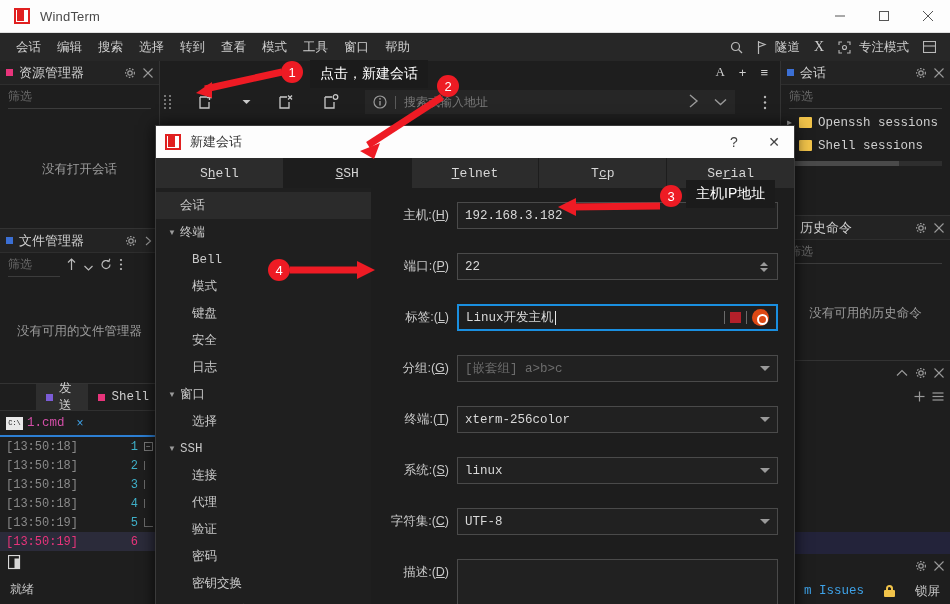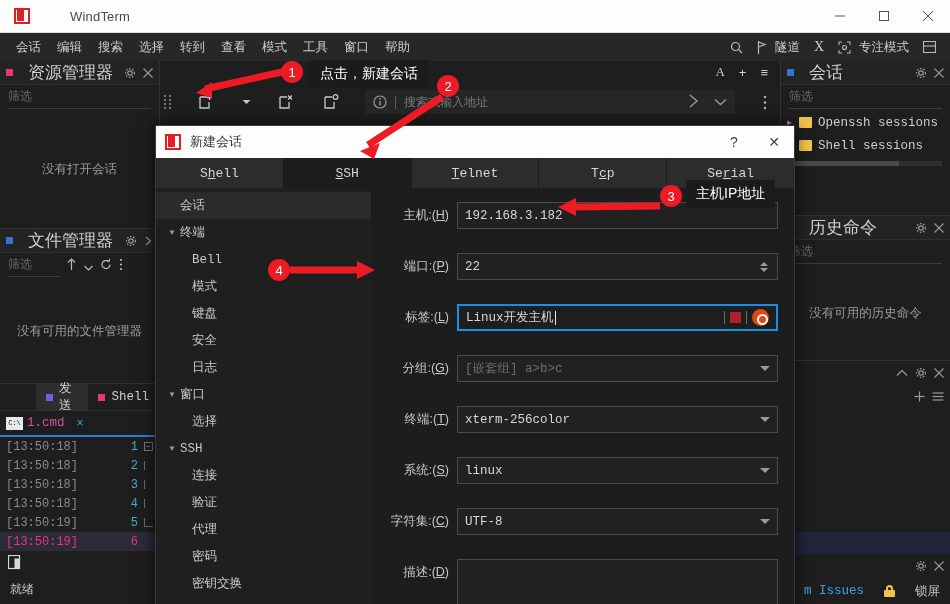--- a/index.html
+++ b/index.html
@@ -2,21 +2,21 @@
 <html><head>
 <meta charset="utf-8">
 <style>
   * { box-sizing: border-box; margin:0; padding:0; }
   html,body { width:950px; height:604px; overflow:hidden; background:#1c1c1c;
     font-family:"Liberation Sans","DejaVu Sans",sans-serif; }
   .app { position:relative; width:950px; height:604px; background:#1e1e1e; color:#c8c8c8; }
 
   
   .titlebar { position:absolute; left:0; top:0; width:950px; height:33px; background:#fdfdfd;
-    display:flex; align-items:center; border-bottom:1px solid #e0e0e0;gap:30px; }
+    display:flex; align-items:center; border-bottom:1px solid #e0e0e0; }
   .tb-logo { width:16px; height:16px; margin-left:14px; position:relative; }
   .tb-logo .sq { position:absolute; inset:0; border:2px solid #e02020; background:#fff; }
   .tb-logo .inner { position:absolute; left:3px; top:2px; width:7px; height:11px; background:#e02020; }
   .tb-title { margin-left:10px; font-size:13px; color:#4a4a4a; letter-spacing:.2px; }
   .tb-ctrls { margin-left:auto; display:flex; height:33px; }
   .tb-btn { width:44px; height:33px; display:flex; align-items:center; justify-content:center;
     color:#555; font-size:13px; }
   .tb-btn svg { display:block; }
 
   
@@ -26,21 +26,21 @@
   .menu-right { margin-left:auto; display:flex; align-items:center; gap:6px; padding-right:10px; }
   .mr-ic { font-size:12.5px; color:#cfcfcf; display:flex; align-items:center; gap:8px; padding:2px 4px; }
   .mr-ic svg { display:block; }
 
   
   .leftcol { position:absolute; left:0; top:61px; width:160px; bottom:0; background:#1e1e1e;
     border-right:1px solid #333; display:flex; flex-direction:column; }
   .panel-hd { height:24px; display:flex; align-items:center; padding:0 6px; background:#232323;
     border-bottom:1px solid #2e2e2e; }
   .dot { width:7px; height:7px; margin-right:6px; flex:none; }
-  .panel-title { font-size:17px; color:#d0d0d0;margin-left:9px; }
+  .panel-title { font-size:13px; color:#d0d0d0; }
   .hd-acts { margin-left:auto; display:flex; align-items:center; gap:7px; color:#9a9a9a; }
   .hd-acts svg { display:block; }
   .filterbar { height:26px; display:flex; align-items:center; padding:0 8px; }
   .filterbox { flex:1; border-bottom:1px solid #3c3c3c; font-size:12px; color:#6a6a6a; padding-bottom:3px; }
   .filter-acts { display:flex; align-items:center; gap:7px; color:#b9b9b9; margin-left:6px; }
   .empty-note { flex:1; display:flex; align-items:center; justify-content:center;
     font-size:12.5px; color:#9c9c9c; text-align:center; padding:0 6px; }
   .pane { display:flex; flex-direction:column; border-bottom:1px solid #333; }
 
   
@@ -622,24 +622,24 @@
             <span class="tlabel">选择</span>
           </div>
         <div class="tn root mono">
             <span class="tcaret">▼</span>
             <span class="tlabel">SSH</span>
           </div>
         <div class="tn leaf">
             <span class="tlabel">连接</span>
           </div>
         <div class="tn leaf">
+            <span class="tlabel">代理</span>
+          </div>
+        <div class="tn leaf">
             <span class="tlabel">验证</span>
-          </div>
-        <div class="tn leaf">
-            <span class="tlabel">代理</span>
           </div>
         <div class="tn leaf">
             <span class="tlabel">密码</span>
           </div>
         <div class="tn leaf">
             <span class="tlabel">密钥交换</span>
           </div>
         <div class="tn leaf mono">
             <span class="tlabel">MAC 哈希</span>
           </div>

